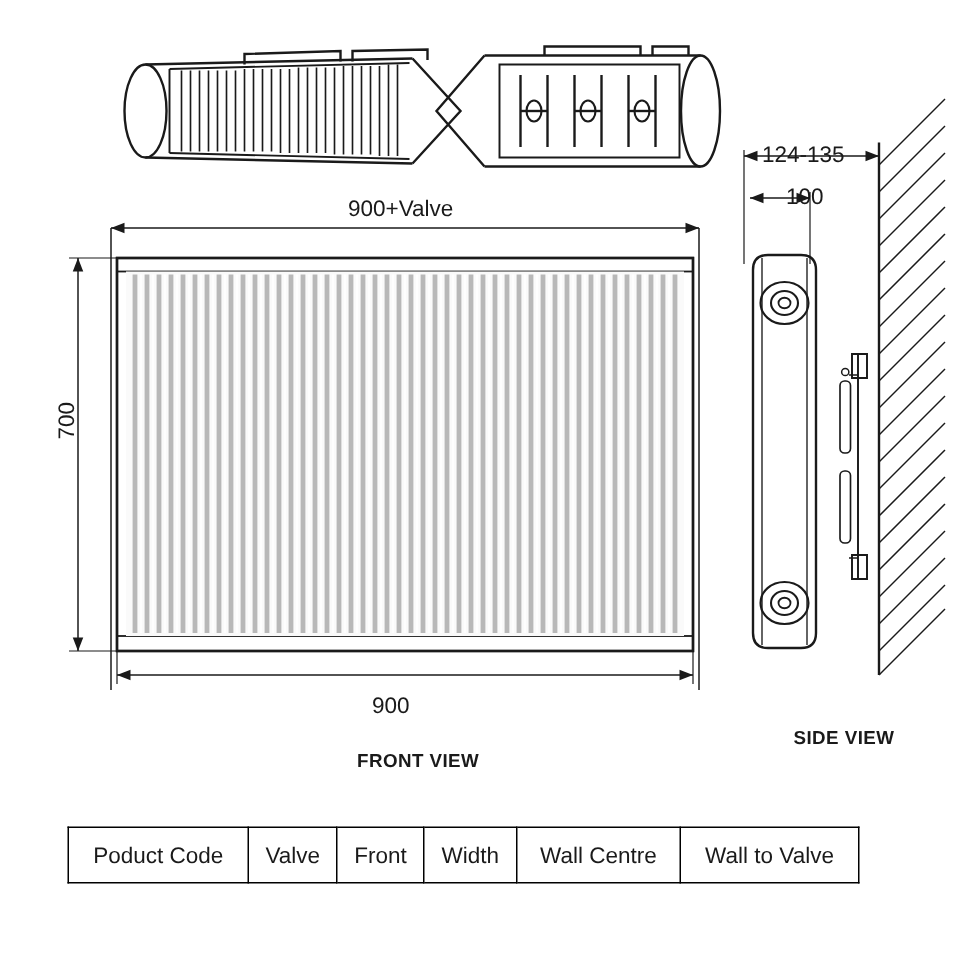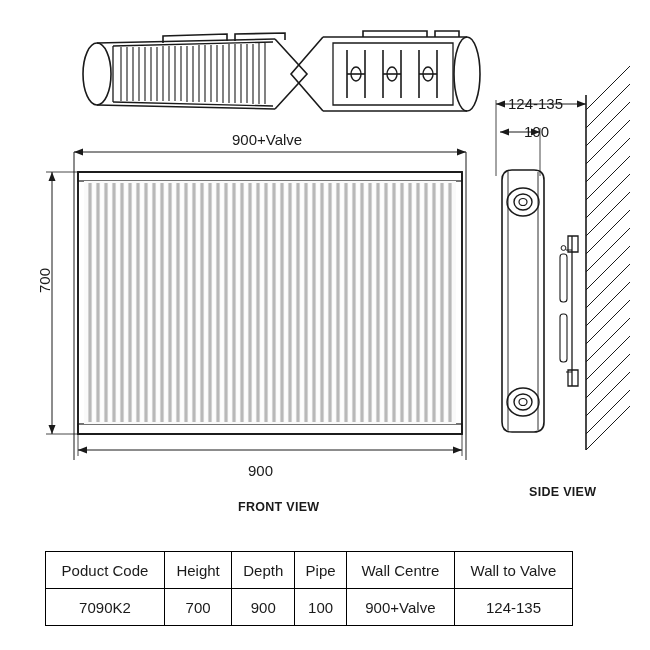--- a/index.html
+++ b/index.html
@@ -346,30 +346,22 @@
   <div class="abs dimtext" style="left:508px; top:95px;">124-135</div>
 
   <div class="abs dimtext" style="left:524px; top:123px;">100</div>
 
   <div class="abs viewlabel" style="left:513px; top:485px;">SIDE VIEW</div>
 
   <table class="spec-table">
     <tbody>
         <tr>
       <th>Poduct Code</th>
-      <th>Height</th>
-      <th>Depth</th>
-      <th>Pipe</th>
+      <th>Valve</th>
+      <th>Front</th>
+      <th>Width</th>
       <th>Wall Centre</th>
       <th>Wall to Valve</th>
     </tr>
-    <tr>
-      <td>7090K2</td>
-      <td>700</td>
-      <td>900</td>
-      <td>100</td>
-      <td>900+Valve</td>
-      <td>124-135</td>
-    </tr>
   </tbody>
     </table>
 
 </div>
 
 </body></html>

